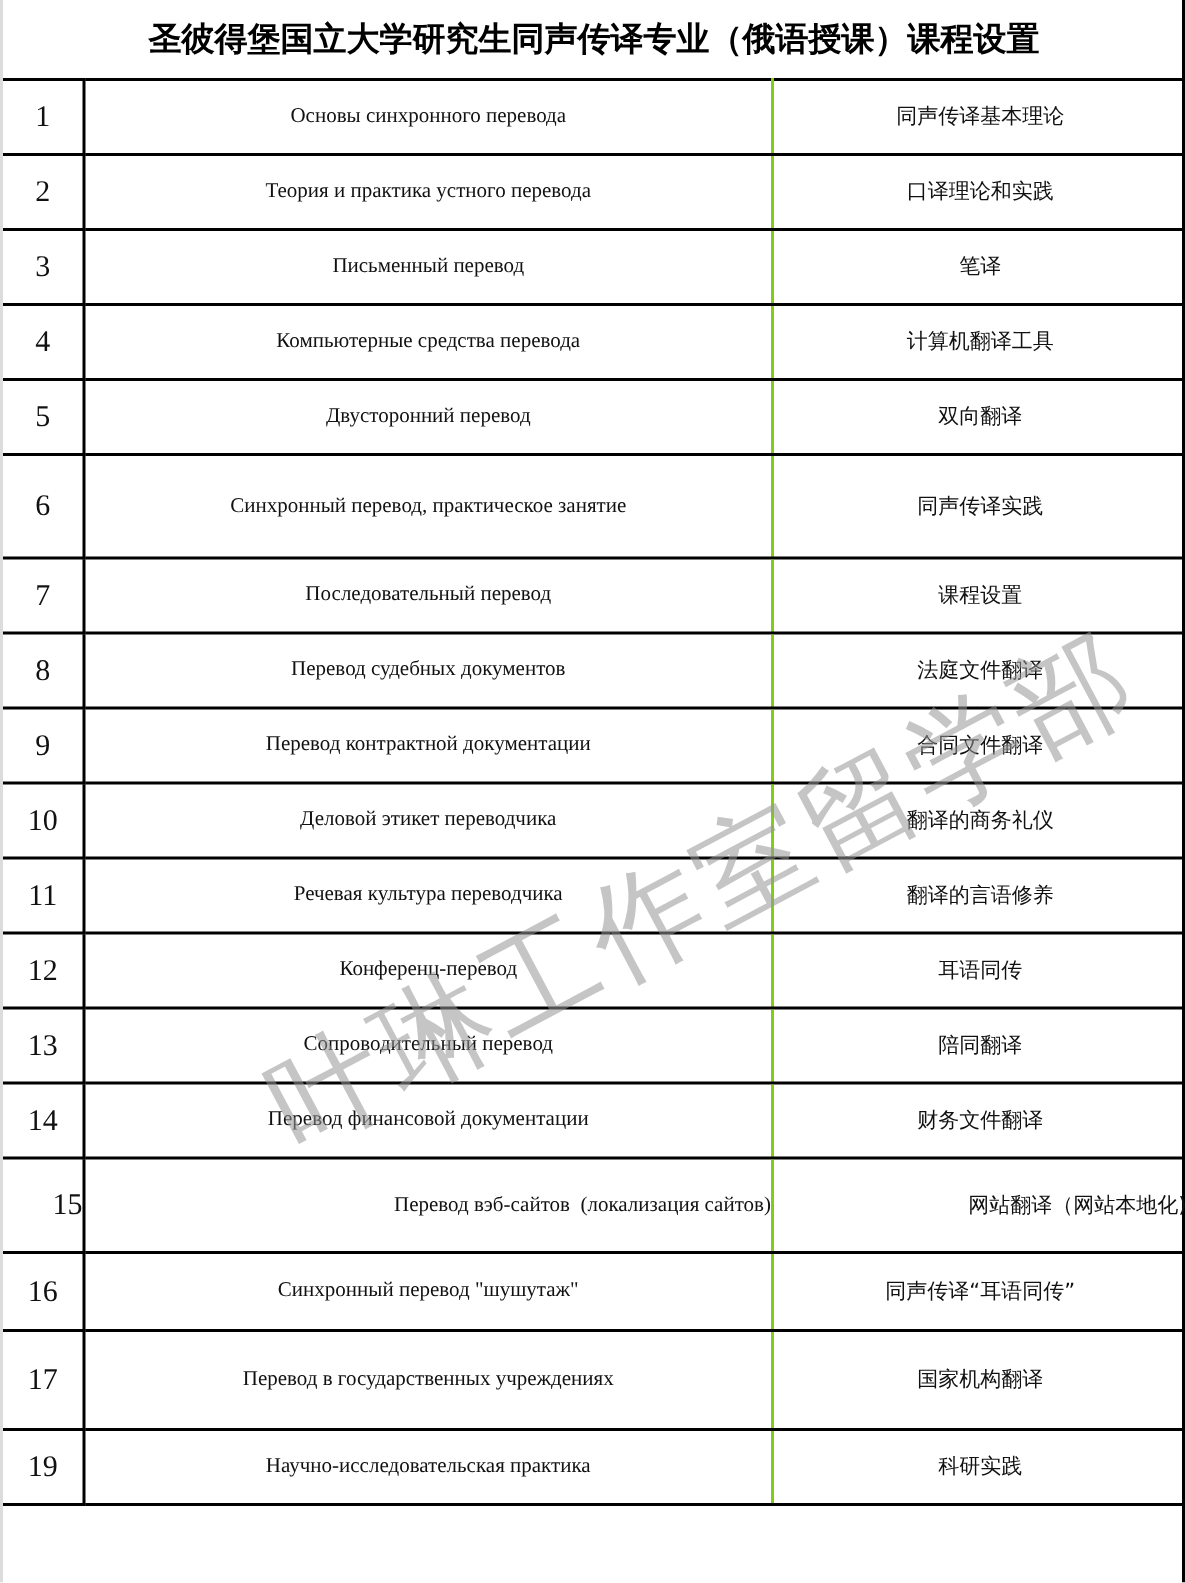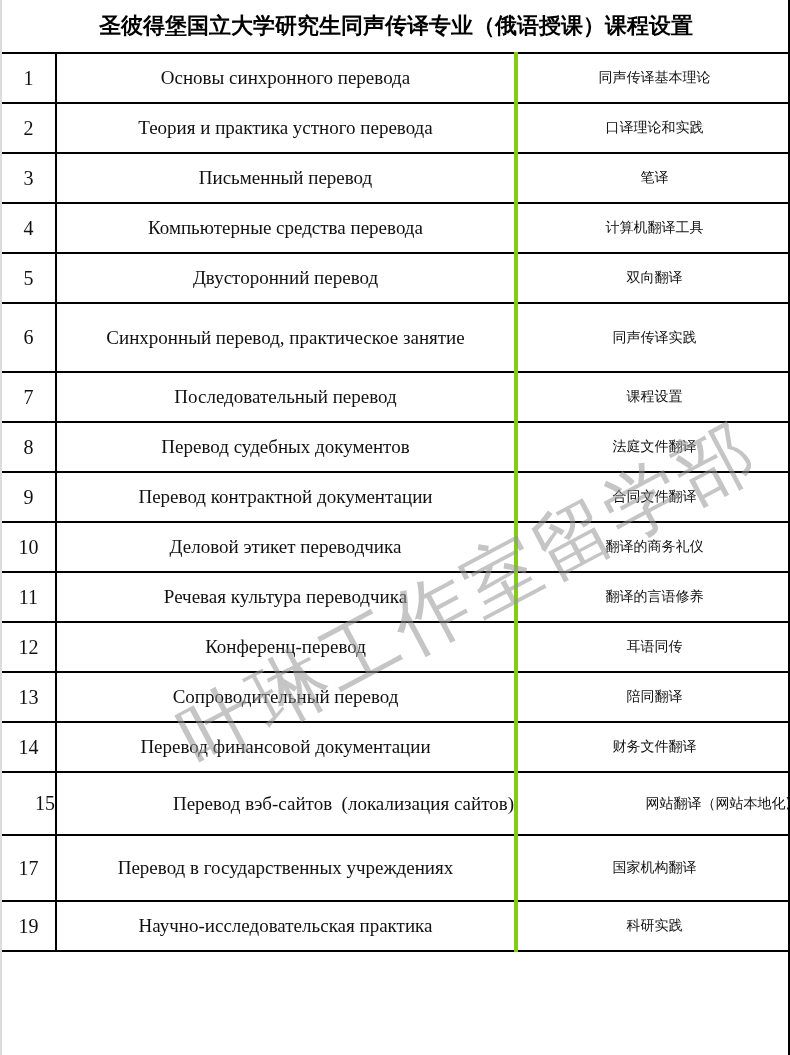--- a/index.html
+++ b/index.html
@@ -56,23 +56,23 @@
       color: #111;
     }
     td.col-num {
       width: 53px;
       border-right: 2px solid #000;
       font-family: "Liberation Serif", serif;
       font-size: 20px;
     }
     td.col-ru {
       width: 457px;
-      border-right: 4px solid #84cc16;
+      border-right: 2px solid #84cc16;
       font-family: "Liberation Serif", serif;
-      font-size: 19px;
+      font-size: 14px;
     }
     td.col-zh {
       font-family: "DejaVu Sans", sans-serif;
       font-size: 14px;
     }
     tr.row-h50 td { height: 48px; }
     tr.row-h69 td { height: 67px; }
     tr.row-h63 td { height: 61px; text-align: right; }
     tr.row-h52 td { height: 50px; }
     tr.row-h66 td { height: 64px; }
@@ -169,20 +169,25 @@
       <tr class="row-h50">
         <td class="col-num">14</td>
         <td class="col-ru">Перевод финансовой документации</td>
         <td class="col-zh">财务文件翻译</td>
       </tr>
       <tr class="row-h63">
         <td class="col-num">15</td>
         <td class="col-ru">Перевод вэб-сайтов&nbsp;&nbsp;(локализация сайтов)</td>
         <td class="col-zh">网站翻译（网站本地化)</td>
       </tr>
+      <tr class="row-h52">
+        <td class="col-num">16</td>
+        <td class="col-ru">Синхронный перевод "шушутаж"</td>
+        <td class="col-zh">同声传译“耳语同传”</td>
+      </tr>
       <tr class="row-h66">
         <td class="col-num">17</td>
         <td class="col-ru">Перевод в государственных учреждениях</td>
         <td class="col-zh">国家机构翻译</td>
       </tr>
       <tr class="row-h50">
         <td class="col-num">19</td>
         <td class="col-ru">Научно-исследовательская практика</td>
         <td class="col-zh">科研实践</td>
       </tr>

